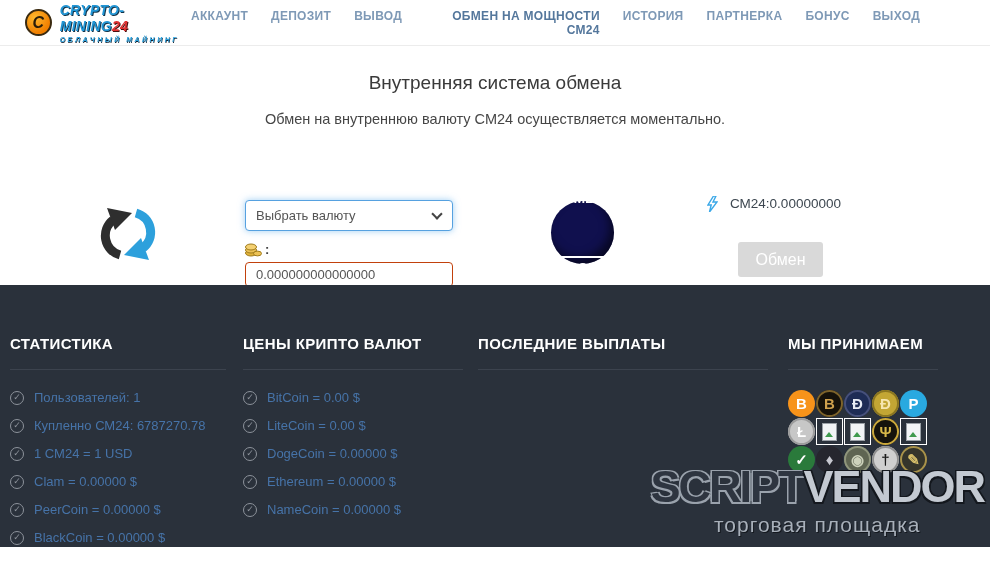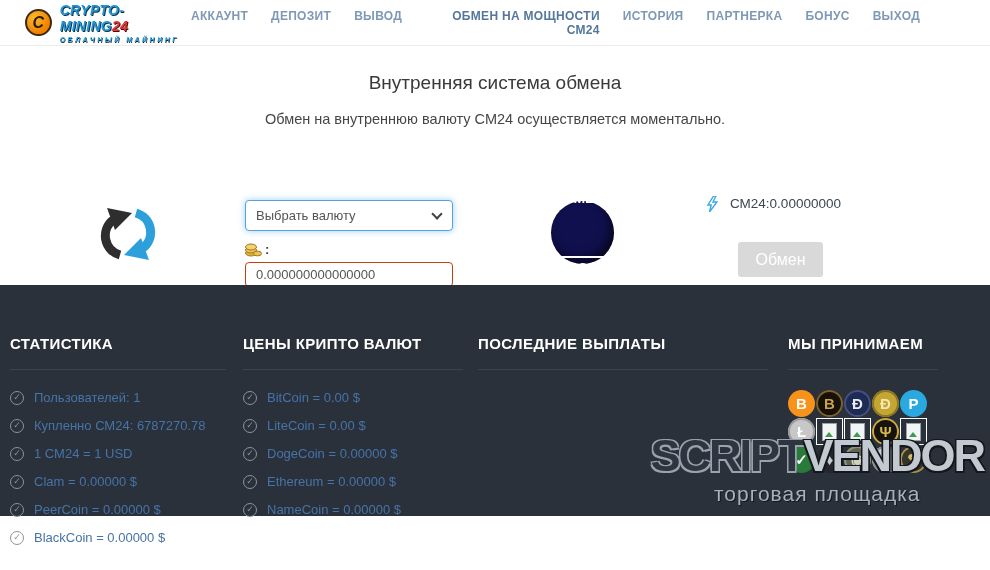--- a/index.html
+++ b/index.html
@@ -56,21 +56,21 @@
     width:46px; text-align:center; }
   .balance { position:absolute; left:707px; top:150px; display:flex; align-items:flex-start;
     gap:12px; font-size:13.5px; color:#3d4750; }
   .btn-exchange { position:absolute; left:710px; top:196px; width:85px; height:35px;
     background:#d9d9d9; color:#fff; border:none; border-radius:3px; font-size:16px;
     cursor:pointer; font-family:"Liberation Sans", sans-serif;margin-left:28px; }
   .main-divider { position:absolute; left:0; right:0; top:269px; border:none;
     border-top:1px solid #ededed; }
 
   
-  footer { position:relative; height:231px; background:#2a313b; color:#fff; }
+  footer { position:relative; height:262px; background:#2a313b; color:#fff; }
   .col { position:absolute; top:50px; }
   .col-1 { left:10px;  width:216px; }
   .col-2 { left:243px; width:220px; }
   .col-3 { left:478px; width:290px; }
   .col-4 { left:788px; width:150px; }
   .col h4 { font-size:15px; font-weight:bold; color:#fff; letter-spacing:.4px; }
   .col hr { border:none; border-top:1px solid #3c434e; margin:17px 0 20px; }
   .f-list { list-style:none; }
   .f-list li { display:flex; align-items:center; margin-bottom:13px; }
   .check { width:14px; height:14px; min-width:14px; border:1px solid #8d939b;

